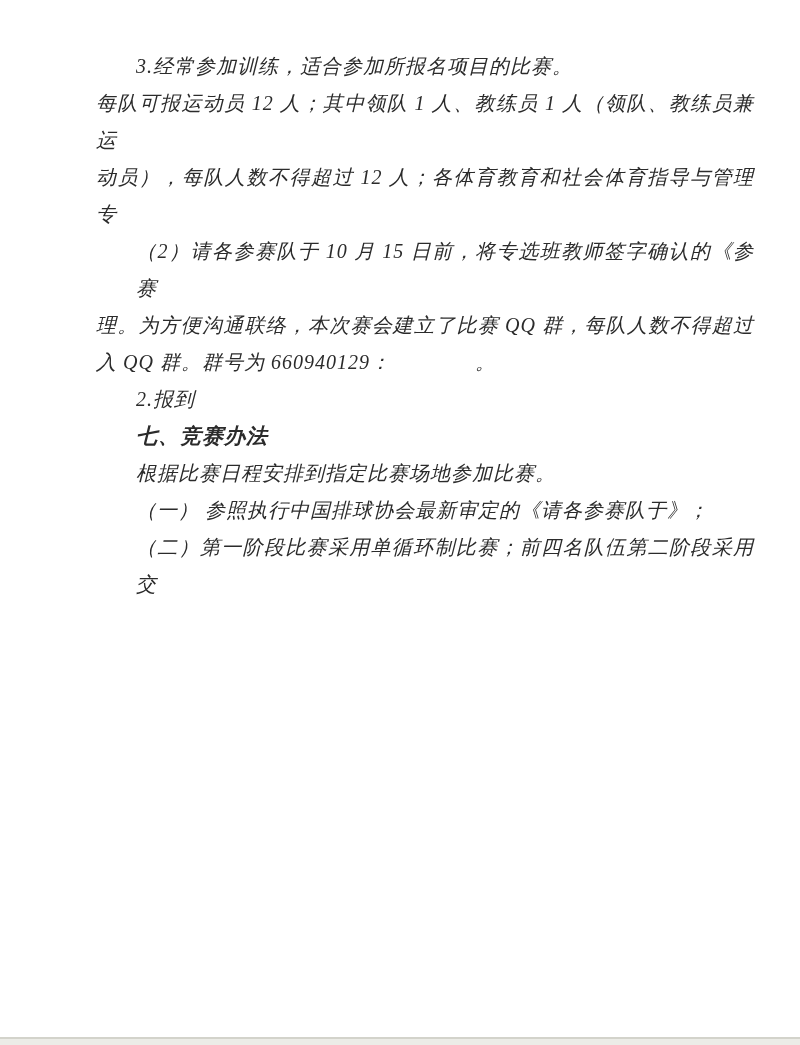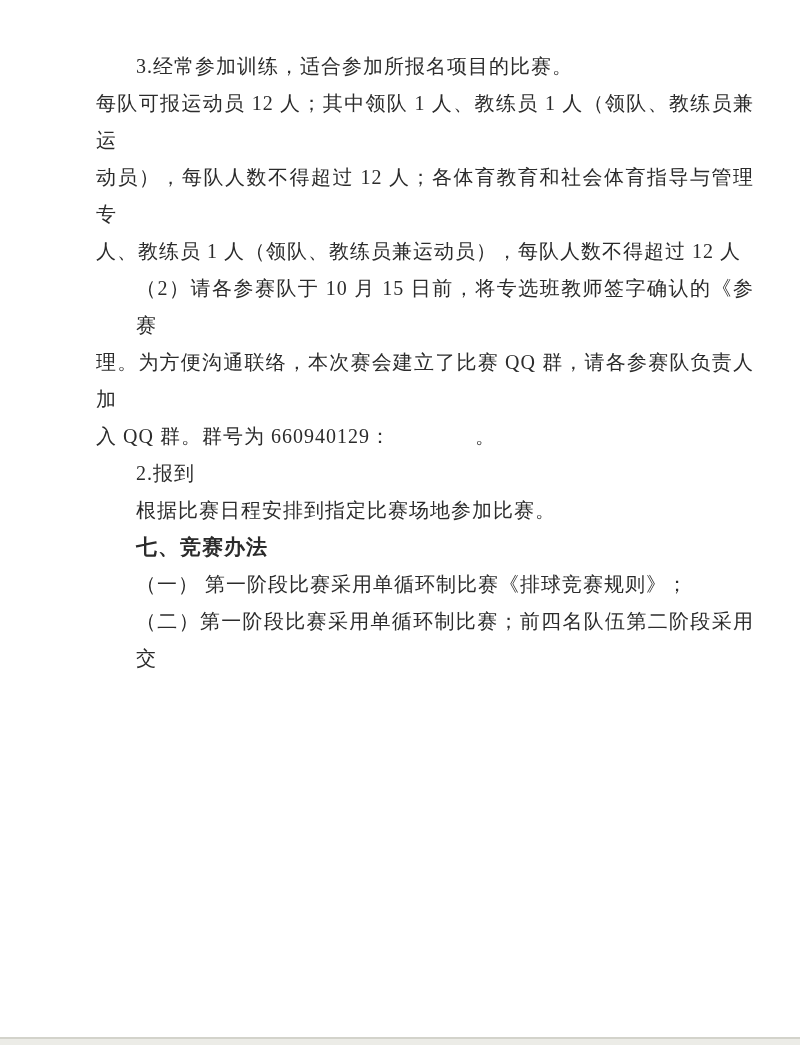--- a/index.html
+++ b/index.html
@@ -11,20 +11,21 @@
   html,body{margin:0;padding:0;}
   body{
     width:800px;height:1045px;position:relative;overflow:hidden;
     background:var(--bg);
     font-family:"Liberation Serif","DejaVu Serif",serif;
   }
   .viewer{position:absolute;inset:0;}
   .page{
     position:absolute;left:0;top:0;width:800px;height:1037px;
     background:var(--bg);
+    font-style:italic;
   }
   .content{
     position:absolute;left:96px;top:48px;width:658px;
     color:var(--txt);
     font-size:20px;line-height:37px;letter-spacing:1px;
     text-align:left;
   }
   .line{min-height:37px;}
   .line.i2{padding-left:40px;}
   .line.j{
@@ -43,25 +44,24 @@
 </style>
 </head>
 <body>
 
 <div class="viewer">
   <div class="page">
     <div class="content">
         <div class="line i2">3.经常参加训练，适合参加所报名项目的比赛。</div>
         <div class="line j">每队可报运动员 12 人；其中领队 1 人、教练员 1 人（领队、教练员兼运</div>
         <div class="line j">动员），每队人数不得超过 12 人；各体育教育和社会体育指导与管理专</div>
-        <div class="line">人、教练员 1 人（领队、教练员兼运动员），每队人数不得超过 12 人</div>
         <div class="line i2 j">（2）请各参赛队于 10 月 15 日前，将专选班教师签字确认的《参赛</div>
-        <div class="line j">理。为方便沟通联络，本次赛会建立了比赛 QQ 群，请各参赛队负责人加</div>
+        <div class="line j">理。为方便沟通联络，本次赛会建立了比赛 QQ 群，每队人数不得超过</div>
         <div class="line">入 QQ 群。群号为 660940129：　　　　。</div>
         <div class="line i2">2.报到</div>
+        <div class="line i2 b">七、竞赛办法</div>
         <div class="line i2">根据比赛日程安排到指定比赛场地参加比赛。</div>
-        <div class="line i2 b">七、竞赛办法</div>
-        <div class="line i2">（一） 第一阶段比赛采用单循环制比赛《排球竞赛规则》；</div>
+        <div class="line i2">（一） 参照执行中国排球协会最新审定的《请各参赛队于》；</div>
         <div class="line i2 j">（二）第一阶段比赛采用单循环制比赛；前四名队伍第二阶段采用交</div>
       </div>
   </div>
   <div class="viewer-strip"></div>
 </div>
 
 </body></html>

